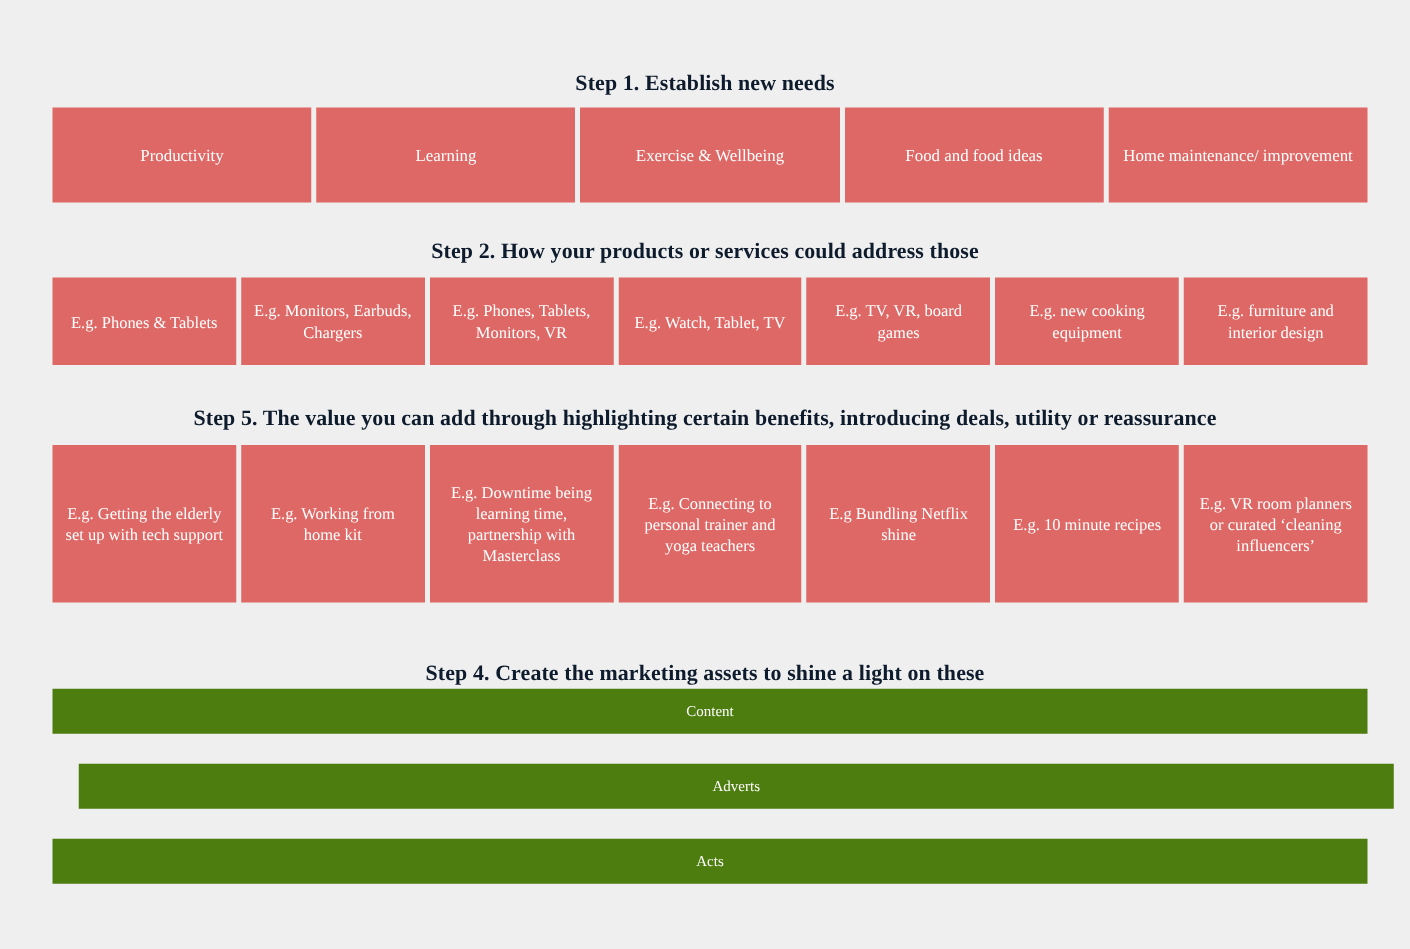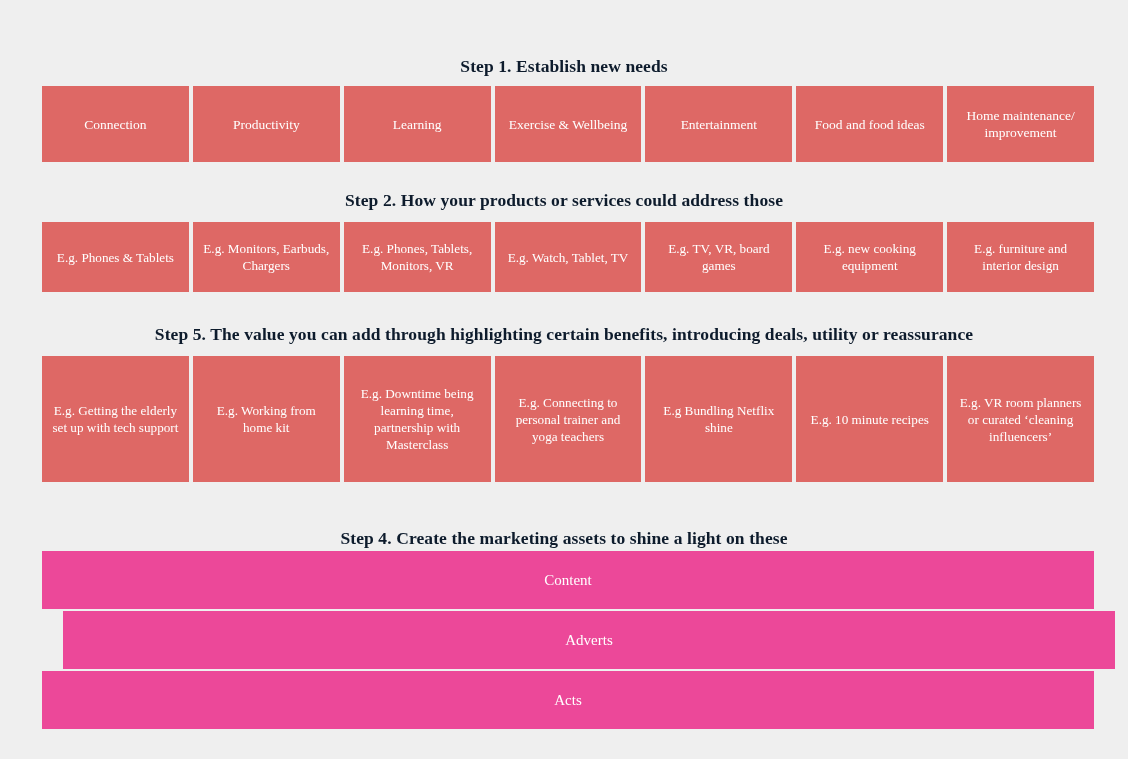--- a/index.html
+++ b/index.html
@@ -69,47 +69,45 @@
   }
   #row-1 .card { font-size: 13.5px; }
   #row-2 .card { font-size: 13.2px; }
   #row-3 .card { font-size: 13.2px; }
 
   
   .asset-bar {
     position: absolute;
     left: 42px;
     width: 1052px;
-    height: 58px;
-    background: #ec4899;
+    height: 36px;
+    background: #4d7c0f;
     color: #ffffff;
     display: flex;
     align-items: center;
     justify-content: center;
     font-family: "Liberation Serif", "DejaVu Serif", serif;
-    font-size: 15px;
+    font-size: 12px;
     line-height: 17px;
   }
   #asset-bar-0 { top: 551px; }
   #asset-bar-1 { top: 611px; margin-left: 21px; }
   #asset-bar-2 { top: 671px; }
 </style>
 </head>
 <body>
 
 <div class="board">
 
   <div class="step-heading" id="heading-1">Step 1. Establish new needs</div>
 
   <div class="card-row" id="row-1">
-    <div class="card">Connection</div>
     <div class="card">Productivity</div>
     <div class="card">Learning</div>
     <div class="card">Exercise &amp; Wellbeing</div>
-    <div class="card">Entertainment</div>
     <div class="card">Food and food ideas</div>
     <div class="card">Home maintenance/ improvement</div>
   </div>
 
   <div class="step-heading" id="heading-2">Step 2. How your products or services could address those</div>
 
   <div class="card-row" id="row-2">
     <div class="card">E.g. Phones &amp; Tablets</div>
     <div class="card">E.g. Monitors, Earbuds, Chargers</div>
     <div class="card">E.g. Phones, Tablets, Monitors, VR</div>

